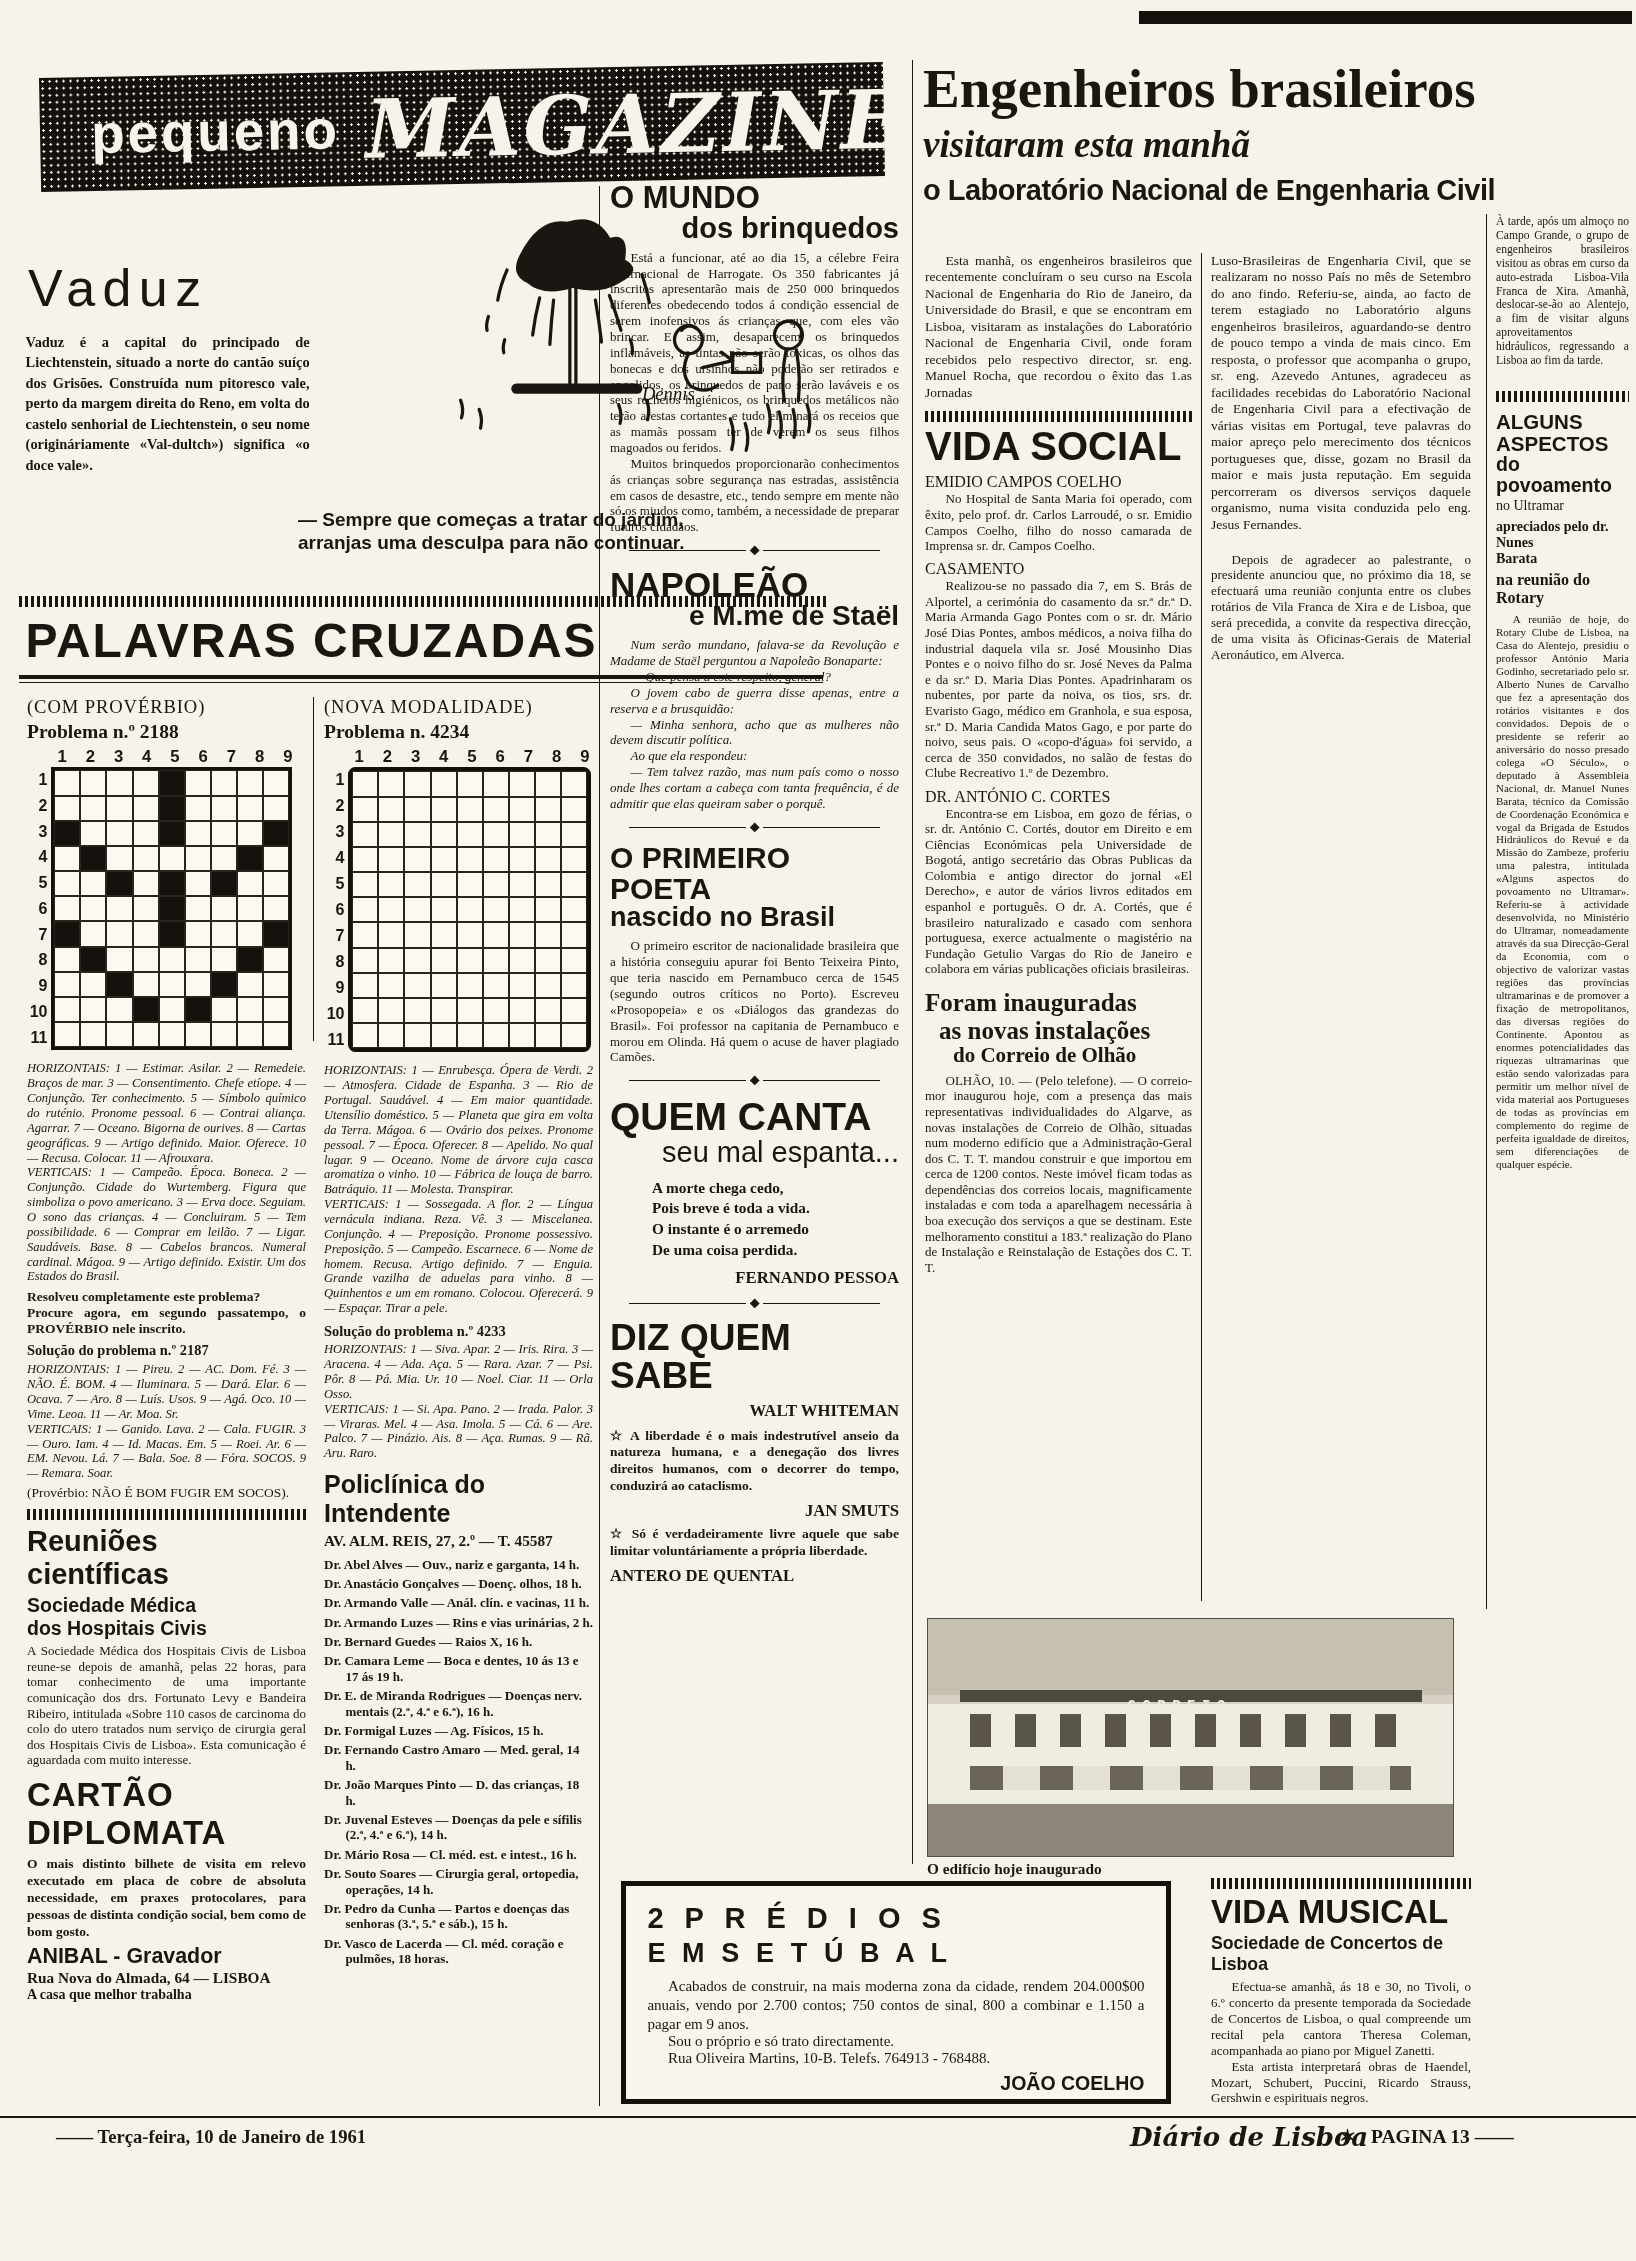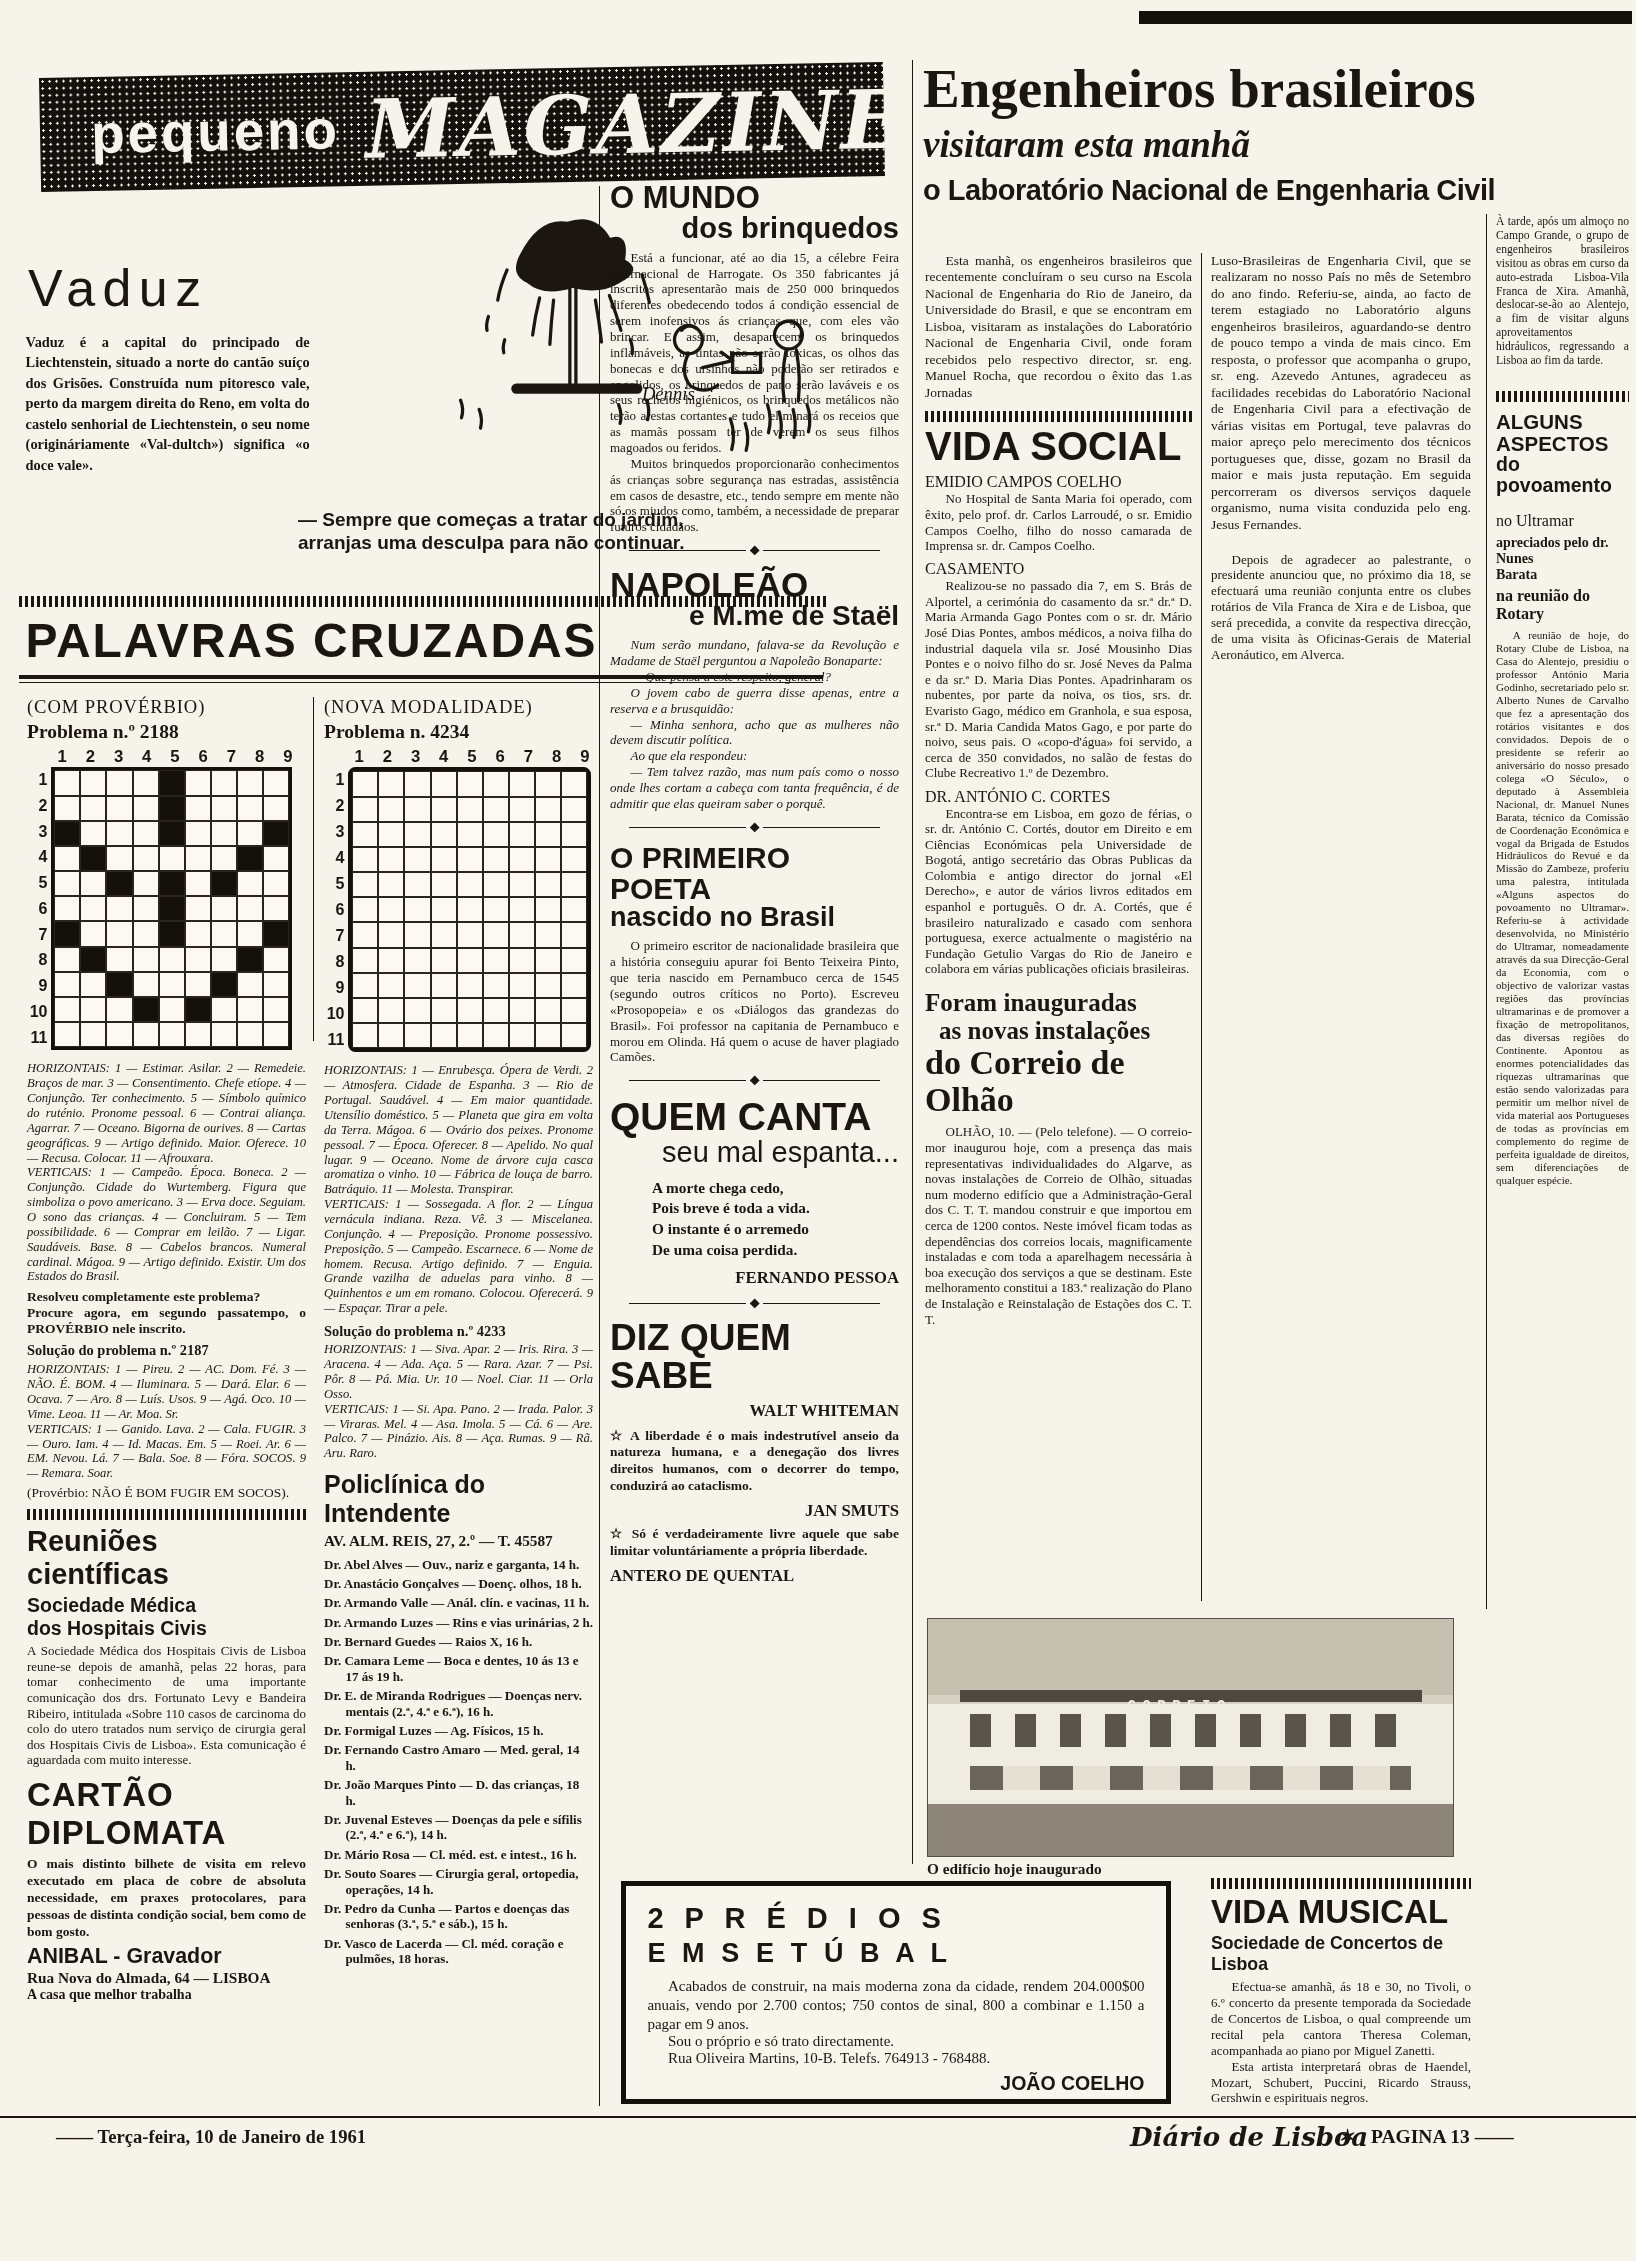--- a/index.html
+++ b/index.html
@@ -483,35 +483,35 @@
   <div class="hatch" style="margin:9.3px 0 4.6px"></div>
   <div class="h-sans-xl" style="font-size:40px">VIDA SOCIAL</div>
   <div style="font-size:16px;margin-top:6.5px">EMIDIO CAMPOS COELHO</div>
   <div class="just" style="font-size:13px;line-height:1.2;text-indent:20.5px">No Hospital de Santa Maria foi operado, com êxito, pelo prof. dr. Carlos Larroudé, o sr. Emidio Campos Coelho, filho do nosso camarada de Imprensa sr. dr. Campos Coelho.</div>
   <div style="font-size:16px;margin-top:6.5px">CASAMENTO</div>
   <div class="just" style="font-size:13px;line-height:1.2;text-indent:20.5px">Realizou-se no passado dia 7, em S. Brás de Alportel, a cerimónia do casamento da sr.ª dr.ª D. Maria Armanda Gago Pontes com o sr. dr. Mário José Dias Pontes, ambos médicos, a noiva filha do industrial daquela vila sr. José Mousinho Dias Pontes e o noivo filho do sr. José Neves da Palma e da sr.ª D. Maria Dias Pontes. Apadrinharam os nubentes, por parte da noiva, os tios, srs. dr. Evaristo Gago, médico em Granhola, e sua esposa, sr.ª D. Maria Candida Matos Gago, e por parte do noivo, seus pais. O «copo-d'água» foi servido, a cerca de 350 convidados, no salão de festas do Clube Recreativo 1.º de Dezembro.</div>
   <div style="font-size:16px;margin-top:6.5px">DR. ANTÓNIO C. CORTES</div>
   <div class="just" style="font-size:13px;line-height:1.2;text-indent:20.5px">Encontra-se em Lisboa, em gozo de férias, o sr. dr. António C. Cortés, doutor em Direito e em Ciências Económicas pela Universidade de Bogotá, antigo secretário das Obras Publicas da Colombia e antigo director do jornal «El Derecho», e autor de vários livros editados em espanhol e português. O dr. A. Cortés, que é brasileiro naturalizado e casado com senhora portuguesa, exerce actualmente o magistério na Fundação Getulio Vargas do Rio de Janeiro e colabora em várias publicações oficiais brasileiras.</div>
   <div class="b" style="font-size:25px;margin-top:12px;line-height:1.1">Foram inauguradas</div>
   <div class="b" style="font-size:25px;line-height:1.1;margin-left:14px">as novas instalações</div>
-  <div class="b" style="font-size:34px;line-height:1.1;">do Correio de Olhão</div>
+  <div class="b" style="font-size:21px;line-height:1.1;margin-left:28px">do Correio de Olhão</div>
   <div class="just" style="font-size:13px;line-height:1.2;text-indent:20.5px;margin-top:5.6px">OLHÃO, 10. — (Pelo telefone). — O correio-mor inaugurou hoje, com a presença das mais representativas individualidades do Algarve, as novas instalações de Correio de Olhão, situadas num moderno edifício que a Administração-Geral dos C. T. T. mandou construir e que importou em cerca de 1200 contos. Neste imóvel ficam todas as dependências dos correios locais, magnificamente instaladas e com toda a aparelhagem necessária à boa execução dos serviços a que se destinam. Este melhoramento constitui a 183.ª realização do Plano de Instalação e Reinstalação de Estações dos C. T. T.</div>
 </div>
 
 <div class="abs" style="left:1211px;top:253px;width:260px">
   <div class="just" style="font-size:13.5px;line-height:1.22">Luso-Brasileiras de Engenharia Civil, que se realizaram no nosso País no mês de Setembro do ano findo. Referiu-se, ainda, ao facto de terem estagiado no Laboratório alguns engenheiros brasileiros, aguardando-se dentro de pouco tempo a vinda de mais cinco. Em resposta, o professor que acompanha o grupo, sr. eng. Azevedo Antunes, agradeceu as facilidades recebidas do Laboratório Nacional de Engenharia Civil para a efectivação de várias visitas em Portugal, teve palavras do maior apreço pelo merecimento dos técnicos portugueses que, disse, gozam no Brasil da maior e mais justa reputação. Em seguida percorreram os diversos serviços daquele organismo, numa visita conduzida pelo eng. Jesus Fernandes.</div>
   <div class="just" style="font-size:13px;line-height:1.22;text-indent:20.5px;margin-top:18.6px">Depois de agradecer ao palestrante, o presidente anunciou que, no próximo dia 18, se efectuará uma reunião conjunta entre os clubes rotários de Vila Franca de Xira e de Lisboa, que será precedida, a convite da respectiva direcção, de uma visita às Oficinas-Gerais de Material Aeronáutico, em Alverca.</div>
 </div>
 
 <div class="abs" style="left:1496px;top:215px;width:133px">
   <div class="just" style="font-size:11.6px;line-height:1.2">À tarde, após um almoço no Campo Grande, o grupo de engenheiros brasileiros visitou as obras em curso da auto-estrada Lisboa-Vila Franca de Xira. Amanhã, deslocar-se-ão ao Alentejo, a fim de visitar alguns aproveitamentos hidráulicos, regressando a Lisboa ao fim da tarde.</div>
   <div class="hatch" style="margin:23px 0 9.3px"></div>
   <div class="sans b" style="font-size:20.5px;line-height:1.05">ALGUNS ASPECTOS</div>
   <div class="sans b" style="font-size:19.5px;line-height:1.05">do povoamento</div>
-  <div style="font-size:16px;margin-top:17px">no Ultramar</div>
+  <div style="font-size:14px;margin-top:3px">no Ultramar</div>
   <div class="b" style="font-size:14px;margin-top:4.6px">apreciados pelo dr. Nunes</div>
   <div class="b" style="font-size:14px">Barata</div>
   <div class="b" style="font-size:16px;margin-top:3.7px">na reunião do Rotary</div>
   <div class="just" style="font-size:11px;line-height:1.18;text-indent:16.7px;margin-top:6.5px">A reunião de hoje, do Rotary Clube de Lisboa, na Casa do Alentejo, presidiu o professor António Maria Godinho, secretariado pelo sr. Alberto Nunes de Carvalho que fez a apresentação dos rotários visitantes e dos convidados. Depois de o presidente se referir ao aniversário do nosso presado colega «O Século», o deputado à Assembleia Nacional, dr. Manuel Nunes Barata, técnico da Comissão de Coordenação Económica e vogal da Brigada de Estudos Hidráulicos do Revué e da Missão do Zambeze, proferiu uma palestra, intitulada «Alguns aspectos do povoamento no Ultramar». Referiu-se à actividade desenvolvida, no Ministério do Ultramar, nomeadamente através da sua Direcção-Geral da Economia, com o objectivo de valorizar vastas regiões das províncias ultramarinas e de promover a fixação de metropolitanos, das diversas regiões do Continente. Apontou as enormes potencialidades das riquezas ultramarinas que estão sendo valorizadas para permitir um melhor nível de vida material aos Portugueses de todas as províncias em complemento do regime de perfeita igualdade de direitos, sem diferenciações de qualquer espécie.</div>
 </div>
 
 <div class="abs photo" style="left:927px;top:1618px;width:525px;height:237px">
   <div class="ph-roof"></div>
   <div class="ph-sign">CORREIO</div>
   <div class="ph-win"></div>

